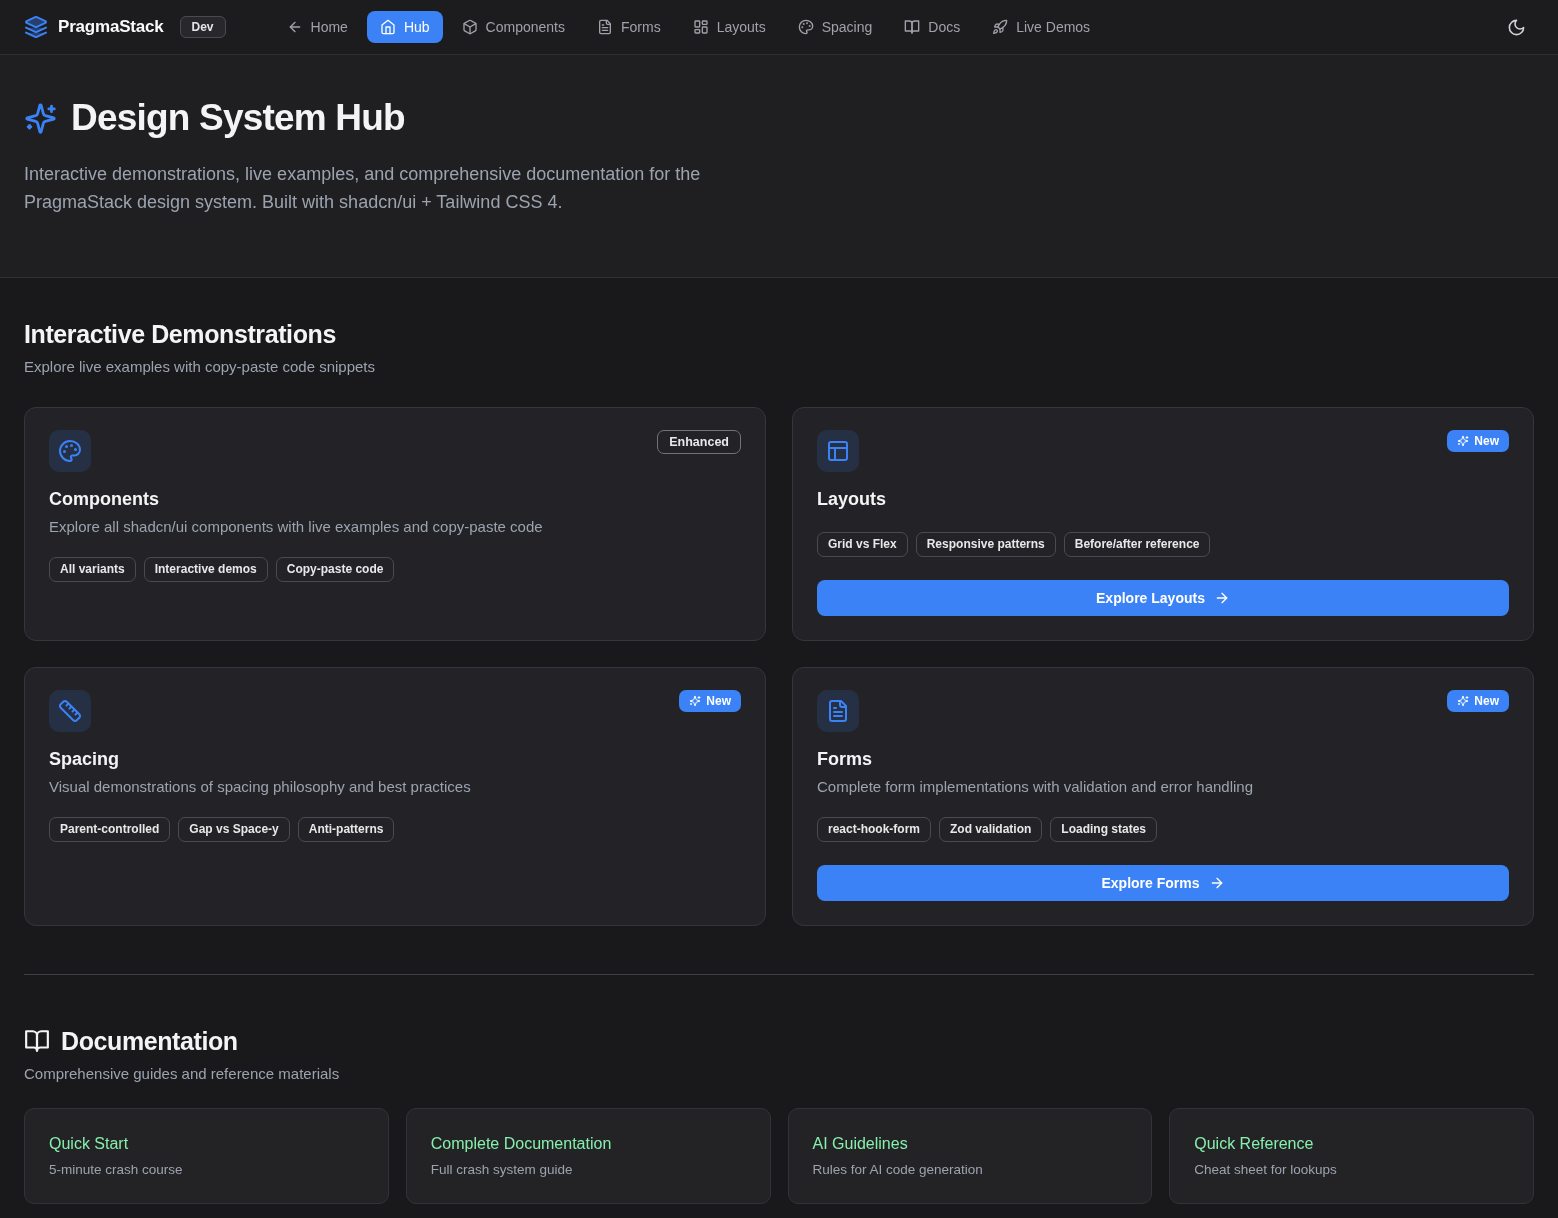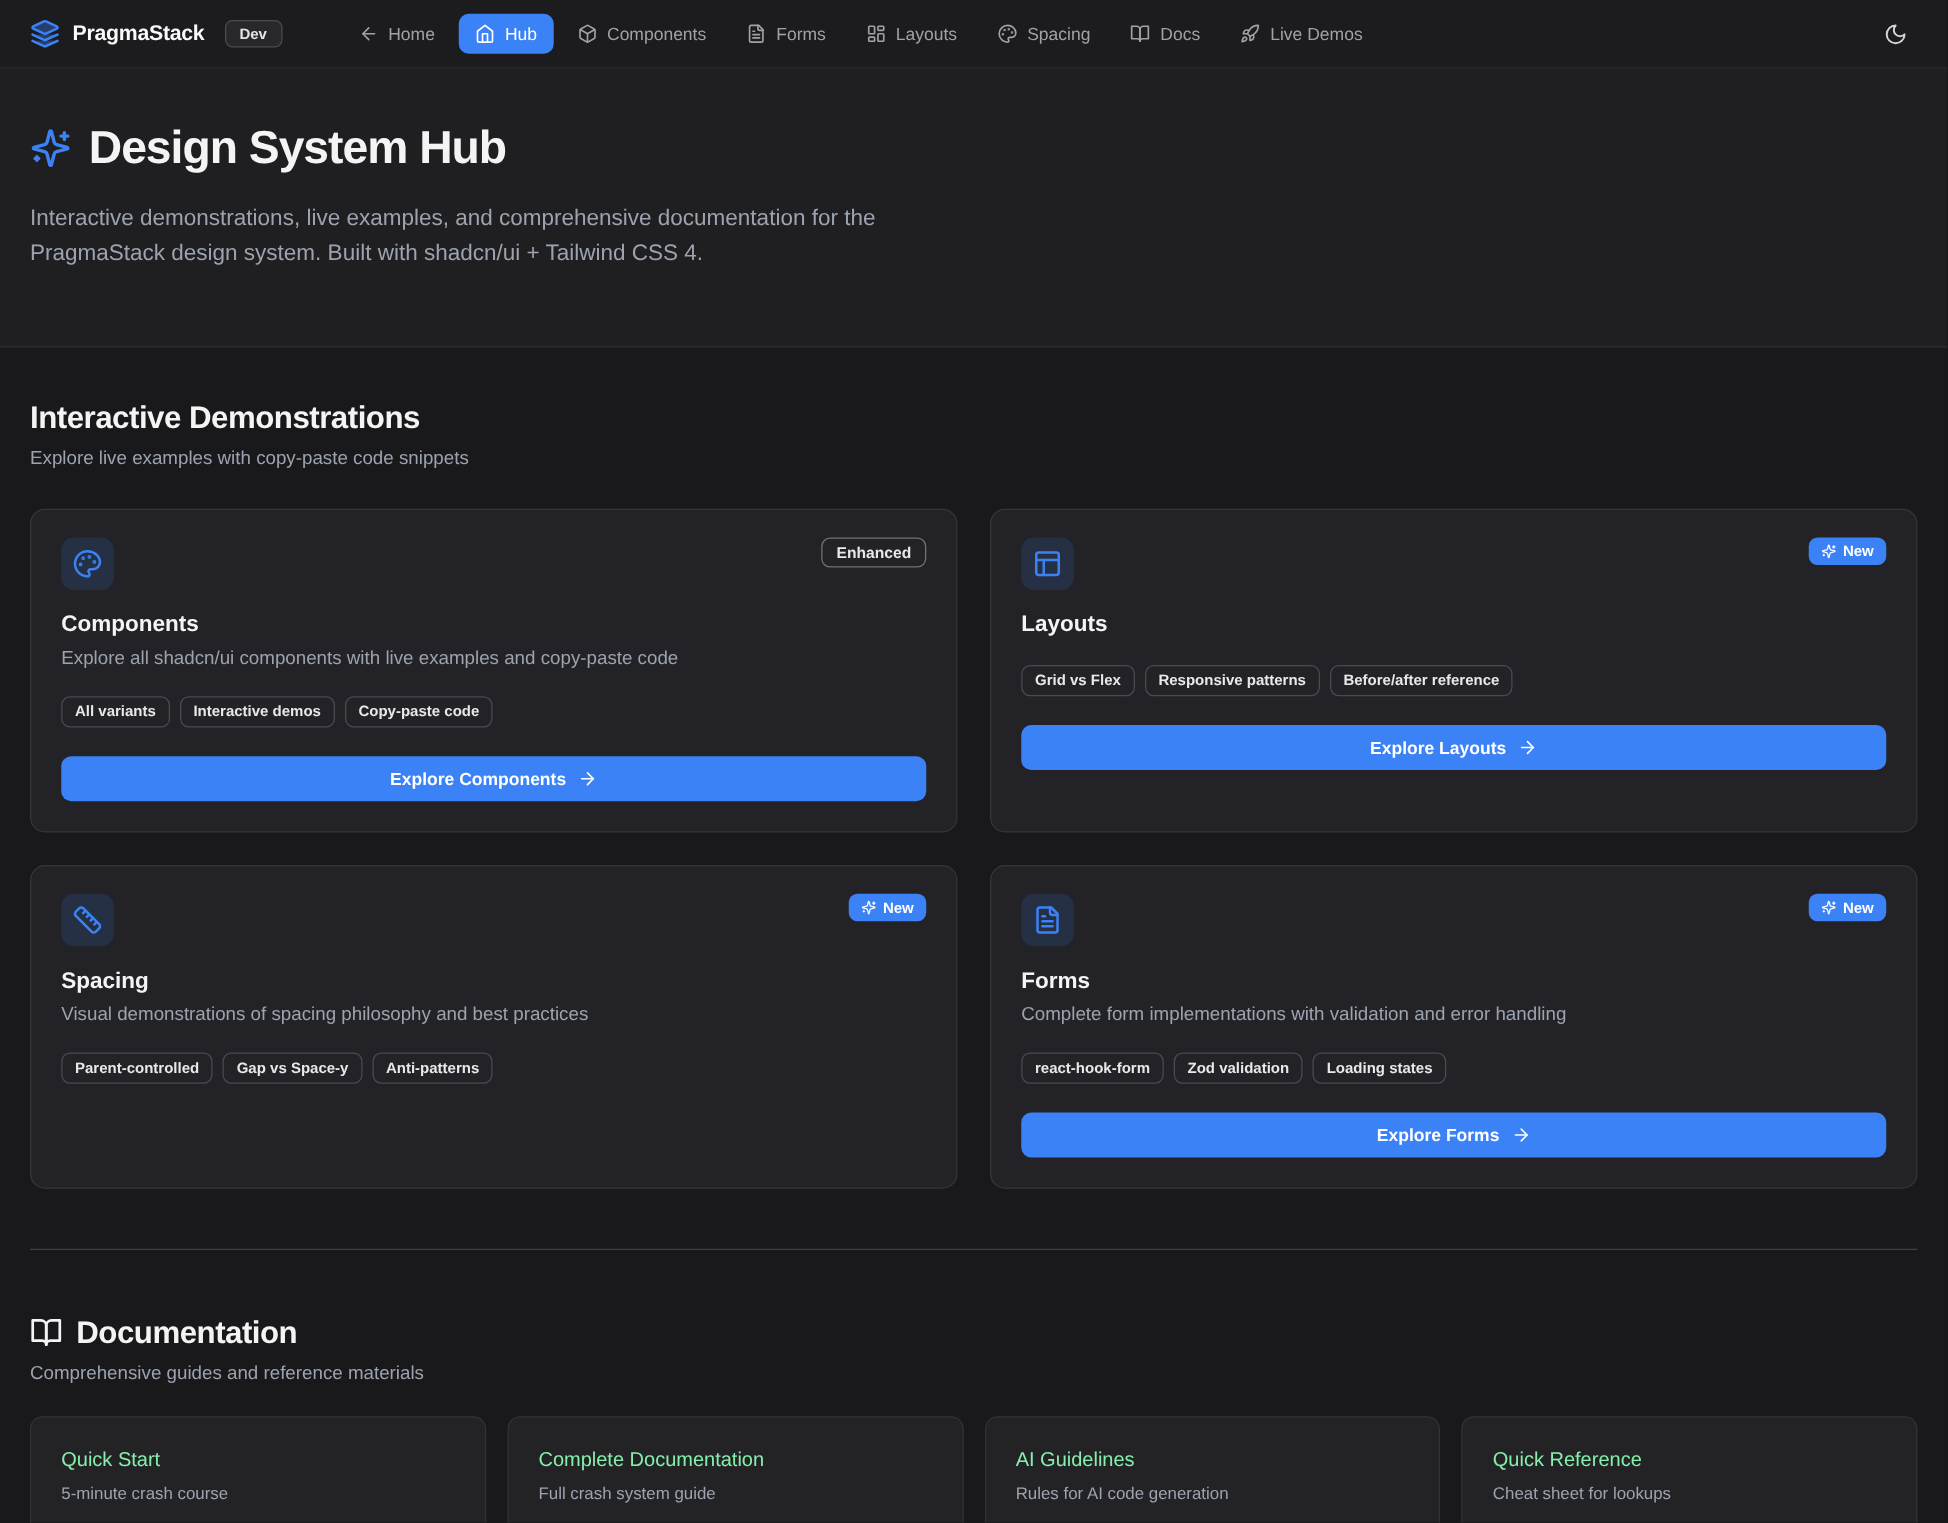--- a/index.html
+++ b/index.html
@@ -322,28 +322,20 @@
         </div>
         <span class="badge-outline">Enhanced</span>
       </div>
       <div class="card-title">Components</div>
       <div class="card-desc">Explore all shadcn/ui components with live examples and copy-paste code</div>
       <div class="tag-row">
         <span class="tag">All variants</span>
         <span class="tag">Interactive demos</span>
         <span class="tag">Copy-paste code</span>
       </div>
-      <button class="explore-btn">
-        <span>Explore Components</span>
-        <span>
-            <svg width="16" height="16" viewBox="0 0 24 24" fill="none" stroke="currentColor" stroke-width="2" stroke-linecap="round" stroke-linejoin="round">
-              <use href="#i-arrow-right"></use>
-            </svg>
-          </span>
-      </button>
     </div>
 
     <div class="demo-card">
       <div class="card-head">
         <div class="icon-square">
           <svg width="24" height="24" viewBox="0 0 24 24" fill="none" stroke="currentColor" stroke-width="2" stroke-linecap="round" stroke-linejoin="round">
               <use href="#i-panels-top"></use>
             </svg>
         </div>
         <span class="badge-solid">

